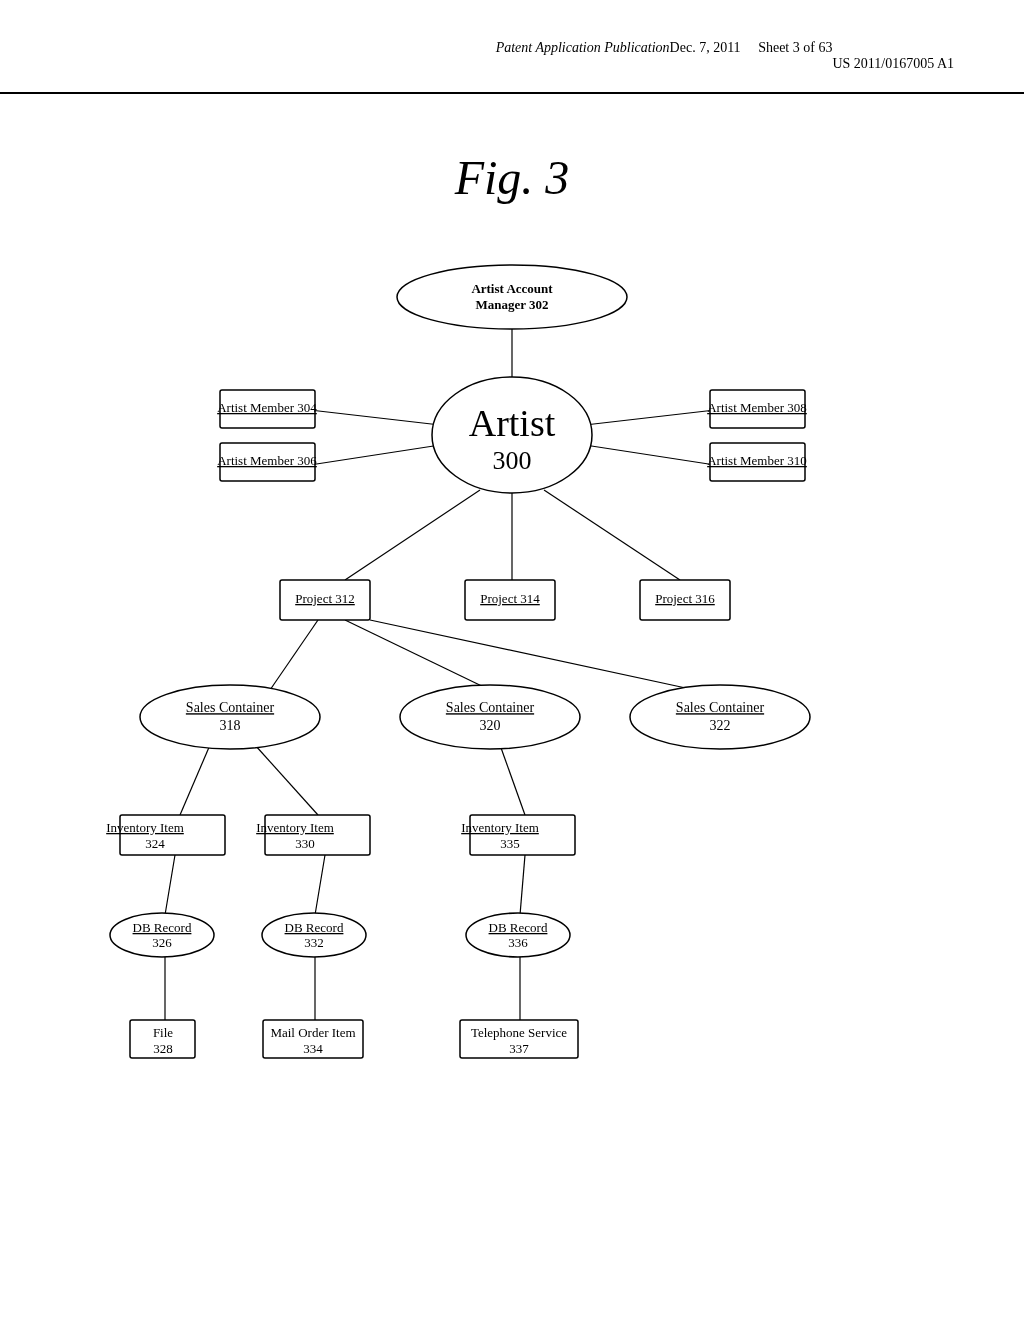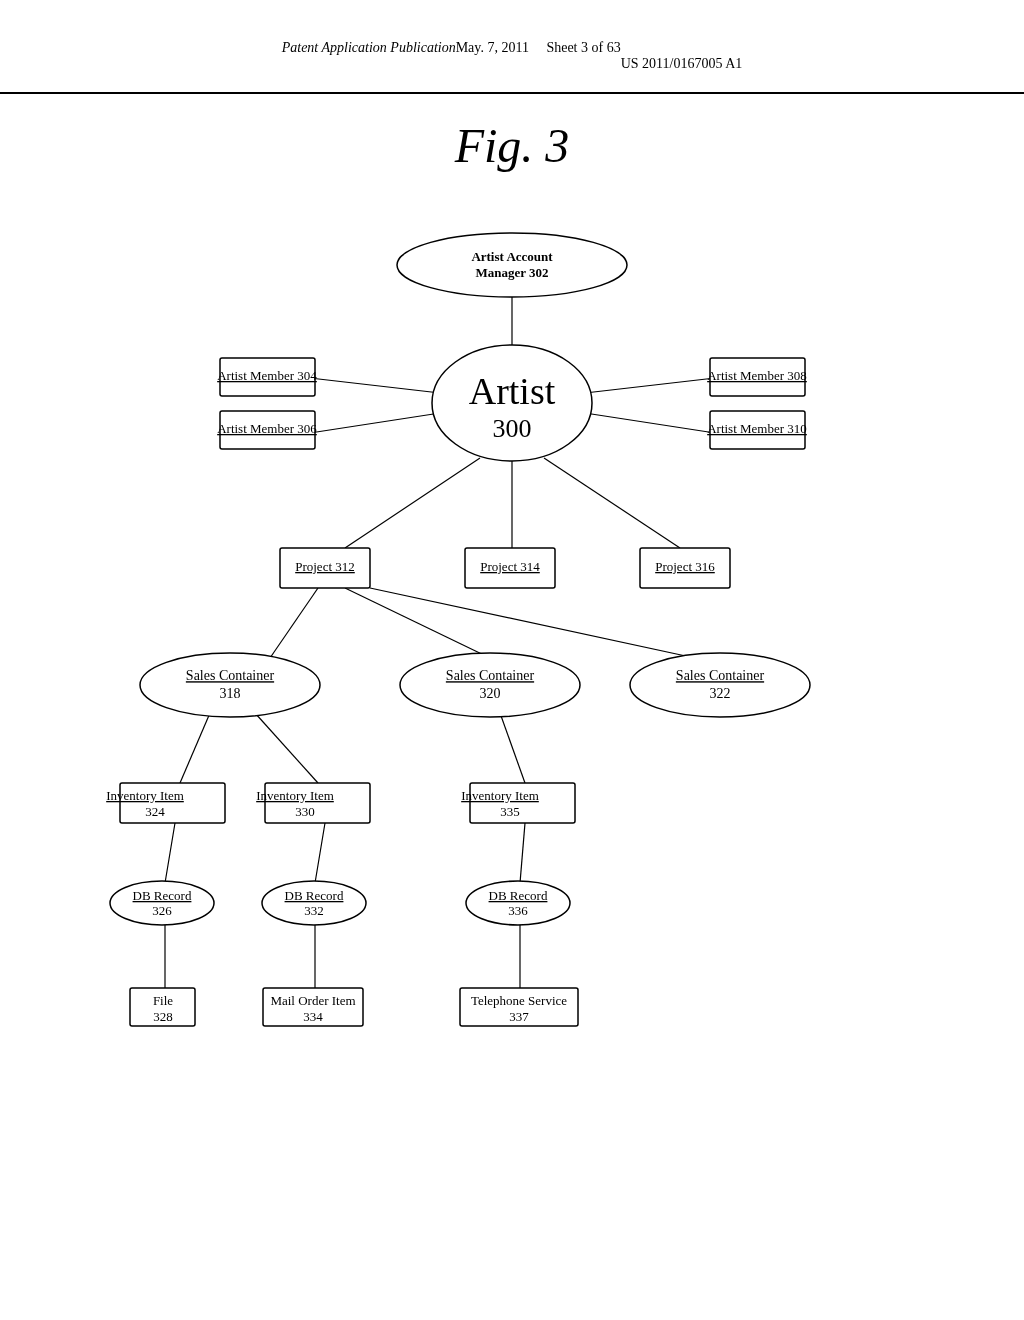--- a/index.html
+++ b/index.html
@@ -7,21 +7,21 @@
       width: 1024px;
       min-height: 1320px;
       background: #fff;
       font-family: 'Times New Roman', Times, serif;
       position: relative;
     }
 
     
     .page-header {
       display: flex;
-      justify-content: center;
+      justify-content: flex-end;
       align-items: flex-start;
       padding: 40px 70px 20px 70px;
       border-bottom: 2px solid #000;
     }
     .header-left {
       font-size: 14px;
       font-style: italic;
     }
     .header-center {
       font-size: 14px;
@@ -30,21 +30,21 @@
     .header-right {
       font-size: 14px;
       margin-top: 16px;
     }
 
     
     .figure-title {
       text-align: center;
       font-size: 48px;
       font-style: italic;
-      margin: 24px 0 30px 0;
+      margin: 56px 0 30px 0;
     }
 
     
     .diagram {
       position: relative;
       width: 100%;
       height: 1100px;
     }
 
     svg.diagram-svg {
@@ -88,21 +88,21 @@
       stroke-width: 1.2;
       fill: none;
     }
   </style>
 </head>
 <body>
 
 <div class="page-header">
   <div class="header-left">Patent Application Publication</div>
   <div class="header-center">
-    <span>May. 7, 2011</span>&nbsp;&nbsp;&nbsp;&nbsp;
+    <span>Dec. 7, 2011</span>&nbsp;&nbsp;&nbsp;&nbsp;
     <span>Sheet 3 of 63</span>
   </div>
   <div class="header-right">US 2011/0167005 A1</div>
 </div>
 
 <div class="figure-title">Fig. 3</div>
 
 <div class="diagram">
   <svg class="diagram-svg" viewBox="0 0 1024 1100">
 

